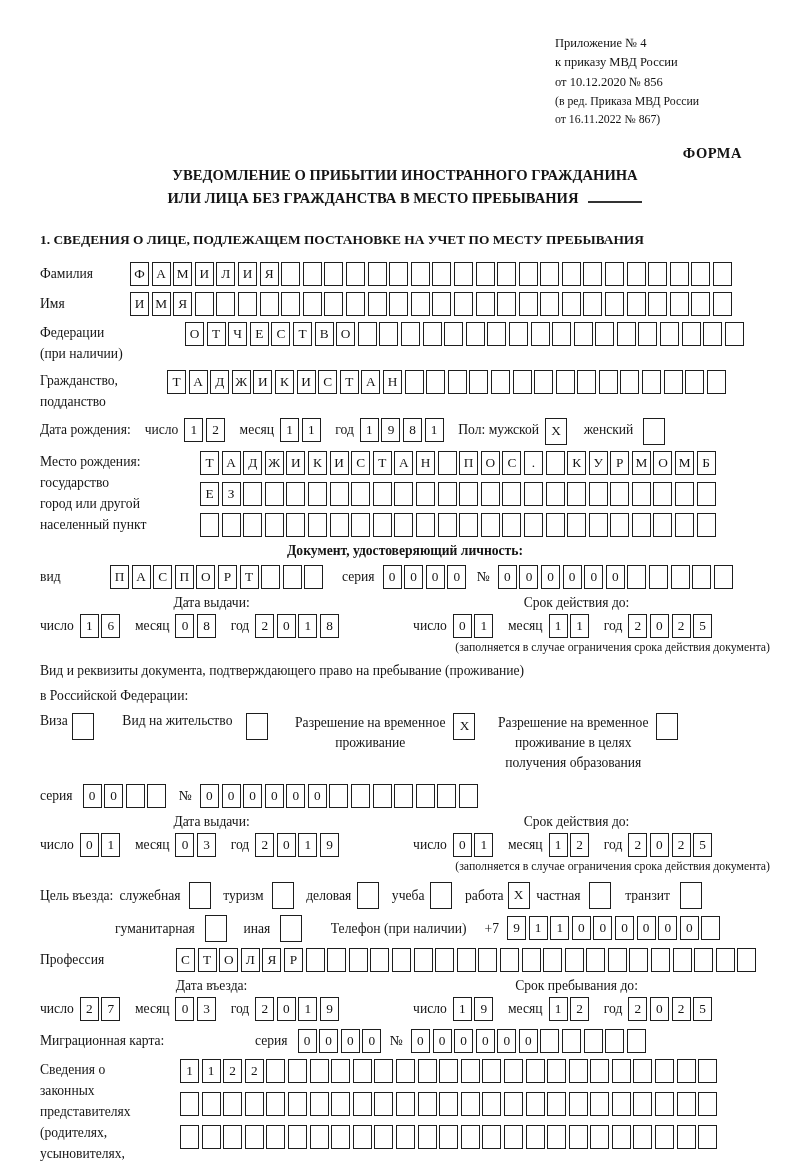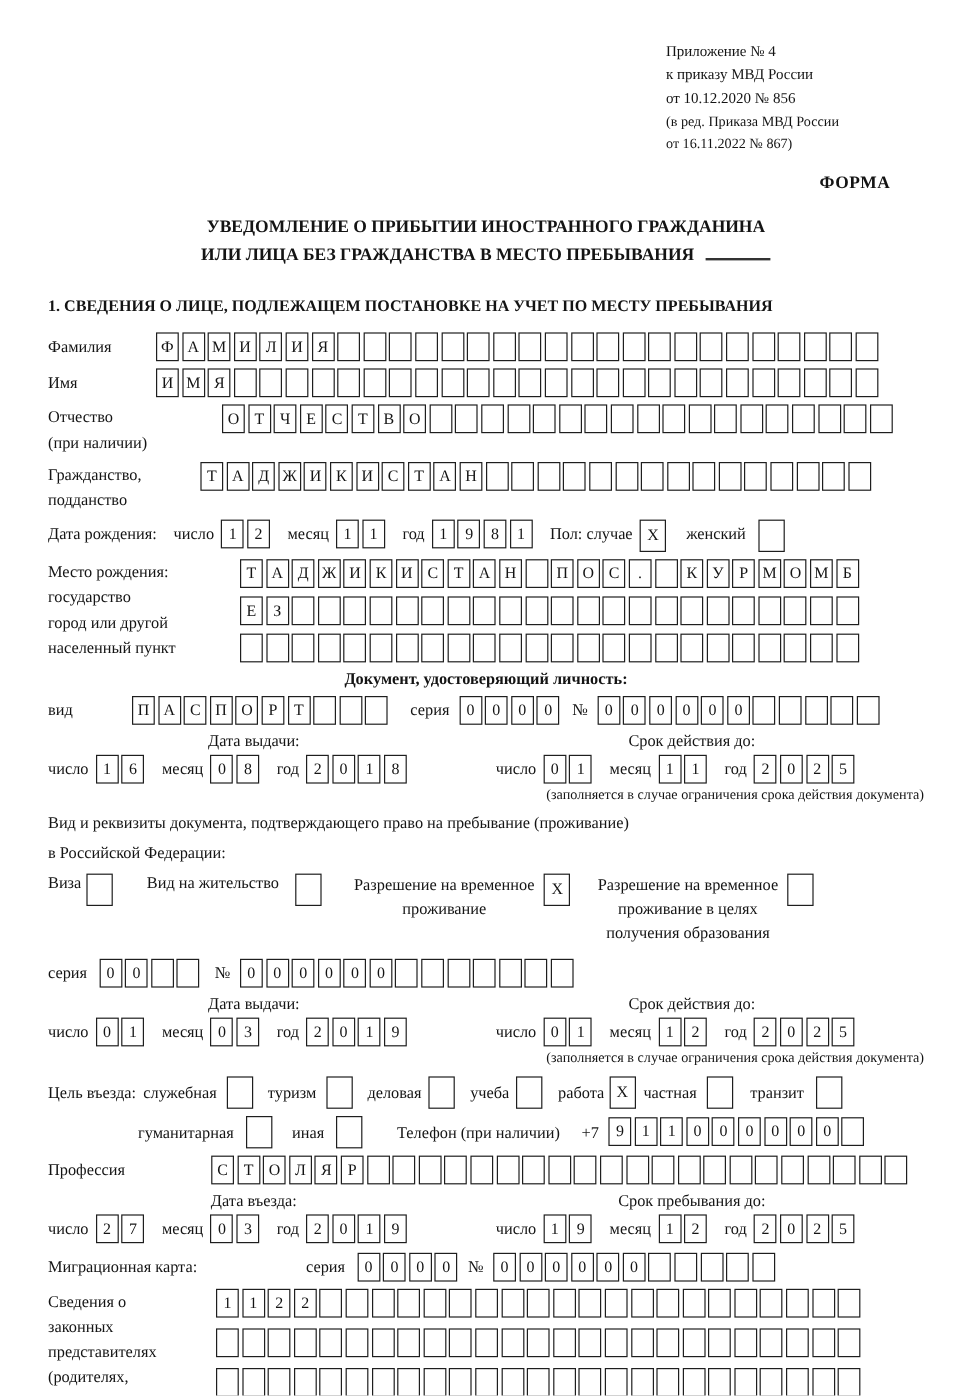--- a/index.html
+++ b/index.html
@@ -5,21 +5,21 @@
   html,body{margin:0;padding:0;background:#ffffff;}
   body{width:800px;height:1163px;overflow:hidden;color:#141414;
        font-family:"Liberation Serif","DejaVu Serif",serif;}
   .page{padding:34px 30px 0 40px;}
 
   
   .appendix{margin-left:auto;width:215px;font-size:12.5px;line-height:1.55;}
   .appendix .ed{font-size:11.8px;}
   .forma{text-align:right;padding-right:28px;font-weight:bold;font-size:14.5px;margin-top:16px;letter-spacing:.5px;}
 
-  .title{text-align:center;font-weight:bold;font-size:14.6px;line-height:1.55;margin-top:16px;}
+  .title{text-align:center;font-weight:bold;font-size:14.6px;line-height:1.55;margin-top:2px;}
   .blank-line{display:inline-block;width:54px;border-bottom:2px solid #333;margin-left:10px;height:1em;vertical-align:baseline;}
   .sect{font-weight:bold;font-size:13.4px;margin-top:22px;margin-bottom:14px;}
 
   
   .row{display:flex;align-items:flex-start;margin-bottom:6px;}
   .lbl{font-size:13.6px;line-height:23px;flex:0 0 auto;}
   .lbl2{font-size:13.6px;line-height:21px;}
   .w90{width:90px;}
   .w145{width:145px;}
   .w127{width:127px;}
@@ -137,21 +137,21 @@
         <span class="cell"></span>
         <span class="cell"></span>
         <span class="cell"></span>
         <span class="cell"></span>
         <span class="cell"></span>
       </span>
   </div>
 
   <div class="row">
     <span class="w145">
-      <div class="lbl2">Отчество</div>
+      <div class="lbl2">Федерации</div>
       <div class="lbl2">(при наличии)</div>
     </span>
     <span class="boxes">
         <span class="cell">О</span>
         <span class="cell">Т</span>
         <span class="cell">Ч</span>
         <span class="cell">Е</span>
         <span class="cell">С</span>
         <span class="cell">Т</span>
         <span class="cell">В</span>
@@ -226,21 +226,21 @@
           <span class="cell">1</span>
         </span>
       <span class="dl after">год</span>
       <span class="boxes">
           <span class="cell">1</span>
           <span class="cell">9</span>
           <span class="cell">8</span>
           <span class="cell">1</span>
         </span>
     </span>
-    <span class="lbl" style="margin-left:12px;margin-right:6px;">Пол: случае</span>
+    <span class="lbl" style="margin-left:12px;margin-right:6px;">Пол: мужской</span>
     <span class="boxes">
         <span class="cell cb">X</span>
       </span>
     <span class="lbl" style="margin-left:14px;margin-right:10px;">женский</span>
     <span class="boxes">
         <span class="cell cb"></span>
       </span>
   </div>
 
   <div class="row" style="margin-top:6px;">

